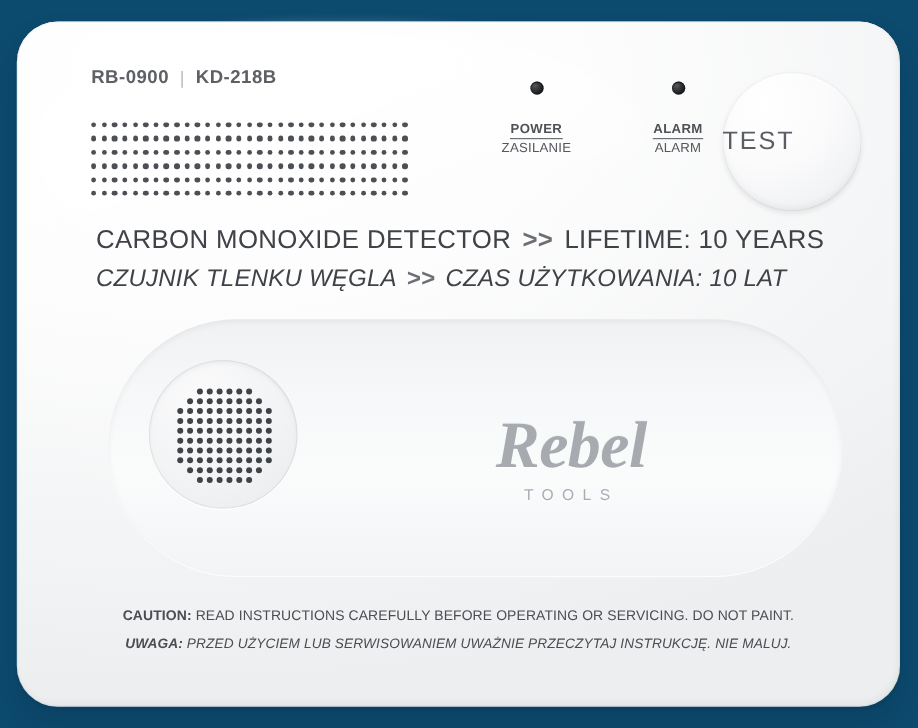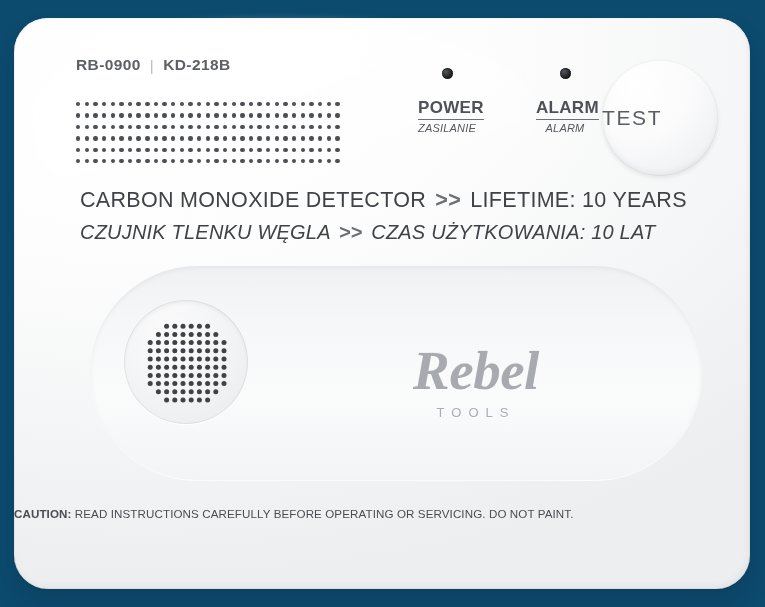--- a/index.html
+++ b/index.html
@@ -120,32 +120,31 @@
 
   .led {
     width: 11px;
     height: 11px;
     border-radius: 50%;
     margin: 0 auto 19px auto;
     background: radial-gradient(circle at 35% 30%, #55585c, #16181a 70%, #0a0b0c 100%);
     box-shadow: 0 1px 1px rgba(255,255,255,0.9), inset 0 1px 1px rgba(0,0,0,0.6);
   }
   .led-top {
-    font-size: 17px;
+    font-size: 11px;
     font-weight: bold;
     color: #4e5156;
     letter-spacing: 0.3px;
     padding-bottom: 1px;
     border-bottom: 1.3px solid #6d7075;
     display: inline-block;
   }
   .led-bottom {
     margin-top: 2px;
     font-size: 11px;
-    font-style: italic;
     color: #54575c;
     letter-spacing: 0.2px;
   }
 
   
   .test-btn {
     position: absolute;
     right: 32px;
     top: 42px;
     width: 116px;
@@ -253,20 +252,21 @@
     color: #a9adb2;
     text-shadow: 0 1px 0 rgba(255,255,255,0.9);
   }
 
   
   .caution-en {
     position: absolute;
     left: 0;
     right: 0;
     top: 489px;
+    text-align: center;
     font-size: 11.6px;
     color: #4a4d52;
     letter-spacing: 0.1px;
   }
   .caution-en b { font-weight: bold; }
   .caution-pl {
     position: absolute;
     left: 0;
     right: 0;
     top: 513px;
@@ -620,15 +620,19 @@
 
     <div class="brand">
       <div class="brand-name">Rebel</div>
       <div class="brand-sub">TOOLS</div>
     </div>
 
     <div class="caution-en">
       <b>CAUTION:</b>
       <span>READ INSTRUCTIONS CAREFULLY BEFORE OPERATING OR SERVICING. DO NOT PAINT.</span>
     </div>
+    <div class="caution-pl">
+      <b>UWAGA:</b>
+      <span>PRZED UŻYCIEM LUB SERWISOWANIEM UWAŻNIE PRZECZYTAJ INSTRUKCJĘ. NIE MALUJ.</span>
+    </div>
 
   </div>
 </div>
 
 </body></html>

